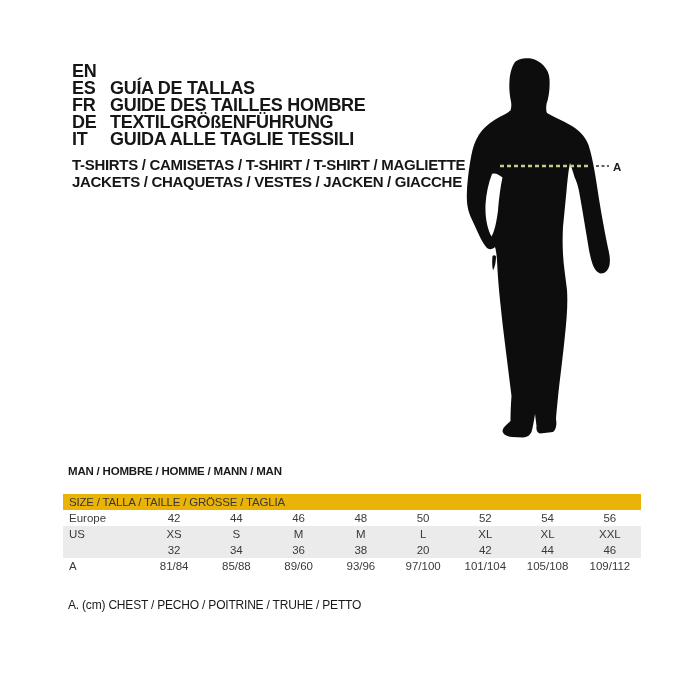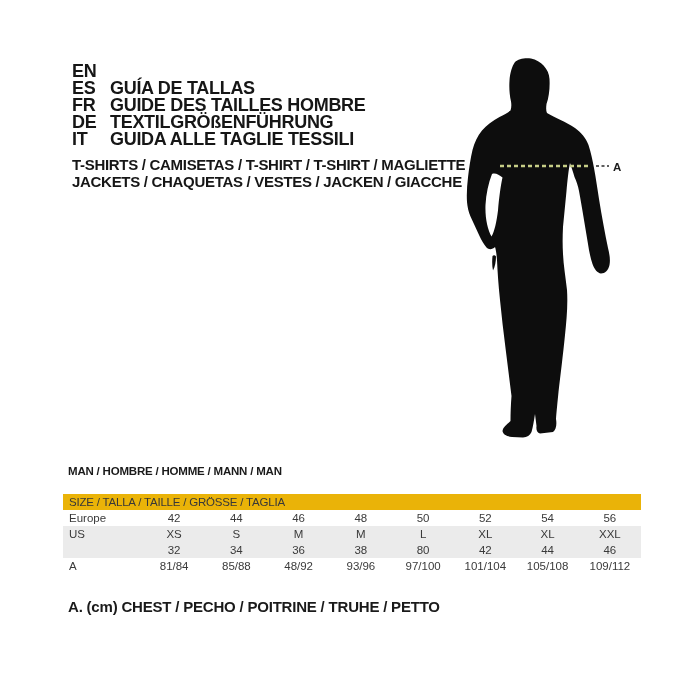--- a/index.html
+++ b/index.html
@@ -102,22 +102,22 @@
   .t-cell {
     flex: 1;
     text-align: center;
   }
 
   
   .footnote {
     position: absolute;
     left: 68px;
     top: 598px;
-    font-size: 15px;
-    font-weight: 700;
+    font-size: 12px;
+    font-weight: 400;
     letter-spacing: -0.2px;
     white-space: nowrap;
     color: #1a1a1a;
   }
 </style>
 </head>
 <body>
 
 <div id="canvas">
 
@@ -249,31 +249,31 @@
       <span class="t-cell">XL</span>
       <span class="t-cell">XXL</span>
     </div>
 
     <div class="t-row shaded">
       <span class="t-label"></span>
       <span class="t-cell">32</span>
       <span class="t-cell">34</span>
       <span class="t-cell">36</span>
       <span class="t-cell">38</span>
-      <span class="t-cell">80</span>
+      <span class="t-cell">20</span>
       <span class="t-cell">42</span>
       <span class="t-cell">44</span>
       <span class="t-cell">46</span>
     </div>
 
     <div class="t-row">
       <span class="t-label">A</span>
       <span class="t-cell">81/84</span>
       <span class="t-cell">85/88</span>
-      <span class="t-cell">48/92</span>
+      <span class="t-cell">89/60</span>
       <span class="t-cell">93/96</span>
       <span class="t-cell">97/100</span>
       <span class="t-cell">101/104</span>
       <span class="t-cell">105/108</span>
       <span class="t-cell">109/112</span>
     </div>
   </div>
 
   <div class="footnote">A. (cm) CHEST / PECHO / POITRINE / TRUHE / PETTO</div>
 

